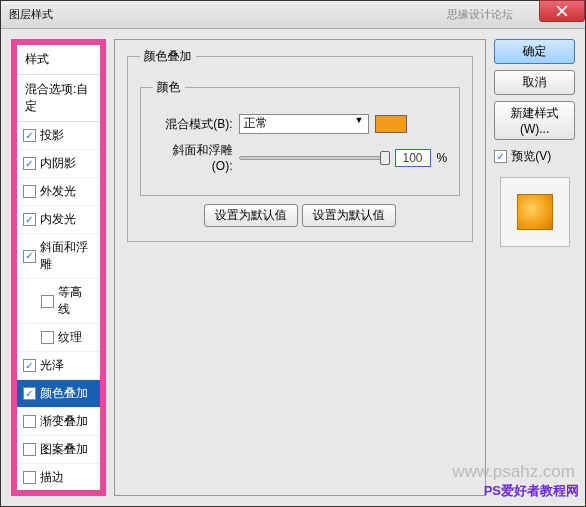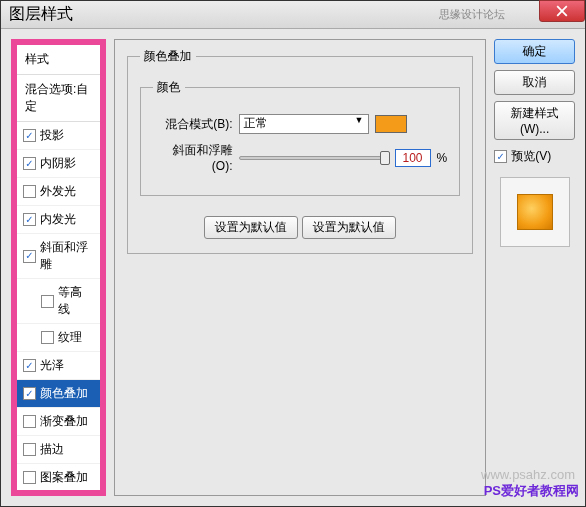--- a/index.html
+++ b/index.html
@@ -1,20 +1,20 @@
 <!DOCTYPE html>
 <html><head>
 <meta charset="utf-8">
 <style>
 * { box-sizing: border-box; margin: 0; padding: 0; font-family: "Microsoft YaHei", SimSun, sans-serif; font-size: 12px; }
 body { background: #fff; }
 .window { width: 586px; height: 507px; background: #e8e8e8; border: 1px solid #333; position: relative; }
 .titlebar { height: 28px; background: linear-gradient(#ededed, #d8d8d8); border-bottom: 1px solid #aaa; display: flex; align-items: center; padding: 0 8px; position: relative; }
-.titlebar-text { font-size: 16px; }
-.titlebar-right { position: absolute; right: 80px; color: #888; font-size: 11px; }
+.titlebar-text { font-size: 11px; }
+.titlebar-right { position: absolute; right: 72px; color: #888; font-size: 11px; }
 .close-btn { position: absolute; right: 0; top: -1px; width: 46px; height: 22px; background: linear-gradient(#e67,#c33); border: 1px solid #933; border-radius: 0 0 3px 3px; display: flex; align-items: center; justify-content: center; cursor: pointer; }
 .close-btn svg { width: 12px; height: 12px; }
 .content { display: flex; padding: 10px; gap: 8px; height: calc(100% - 28px); }
 .left-panel { width: 108px; background: #fff; border: 6px solid #ec4899; display: flex; flex-direction: column; }
 .left-header { padding: 6px 8px; border-bottom: 1px solid #ddd; }
 .left-sub { padding: 6px 8px; border-bottom: 1px solid #ddd; }
 .style-list { flex: 1; overflow: auto; }
 .style-item { padding: 5px 6px; display: flex; align-items: center; gap: 4px; cursor: pointer; border-bottom: 1px solid #f0f0f0; }
 .style-item.indent { padding-left: 24px; }
 .style-item.selected { background: #1a5fb4; color: #fff; }
@@ -24,30 +24,30 @@
 fieldset { border: 1px solid #aaa; padding: 10px 12px 14px; }
 legend { padding: 0 4px; }
 .inner-fieldset { margin-top: 4px; }
 .row { display: flex; align-items: center; gap: 6px; margin: 8px 0; }
 .row-label { width: 80px; text-align: right; }
 .select { width: 130px; height: 20px; border: 1px solid #888; background: #fff; display: flex; align-items: flex-start; justify-content: space-between; padding: 0 4px; cursor: pointer; }
 .select .arrow { font-size: 9px; }
 .color-swatch { width: 32px; height: 18px; background: #f49b1a; border: 1px solid #666; cursor: pointer; }
 .slider-track { width: 150px; height: 4px; background: #ccc; border: 1px solid #999; border-radius: 2px; position: relative; }
 .slider-thumb { width: 10px; height: 14px; background: #eee; border: 1px solid #666; border-radius: 2px; position: absolute; right: -2px; top: -6px; cursor: pointer; }
-.num-input { width: 36px; height: 18px; border: 1px solid #2a6cd0; background: #fff; text-align: center; color: #b91c1c; }
-.btn-row { display: flex; gap: 4px; justify-content: center; margin-top: 20px; }
+.num-input { width: 36px; height: 18px; border: 1px solid #2a6cd0; background: #fff; text-align: center; color: #404040; }
+.btn-row { display: flex; gap: 4px; justify-content: center; margin-top: 8px; }
 .btn { padding: 2px 10px; border: 1px solid #888; background: linear-gradient(#fdfdfd,#e5e5e5); border-radius: 3px; cursor: pointer; min-width: 90px; text-align: center; }
 .right-panel { width: 94px; display: flex; flex-direction: column; gap: 6px; }
 .r-btn { padding: 3px 4px; border: 1px solid #888; background: linear-gradient(#fdfdfd,#e5e5e5); border-radius: 3px; cursor: pointer; text-align: center; }
 .r-btn.primary { background: linear-gradient(#cfe8ff,#9fd0ff); border-color: #3a7bd0; }
 .preview-box { width: 70px; height: 70px; background: #f5f5f5; border: 1px solid #bbb; margin: 4px auto 0; display: flex; align-items: center; justify-content: center; }
 .preview-swatch { width: 36px; height: 36px; background: radial-gradient(circle at 40% 40%, #ffd060, #f39c12 60%, #d67b00); border: 1px solid #b87000; }
 .preview-row { display: flex; align-items: center; gap: 4px; padding: 2px 0; text-align: center; }
-.watermark1 { position: absolute; right: 10px; bottom: 24px; color: #bbb; font-size: 13px; pointer-events: none; }
+.watermark1 { position: absolute; right: 10px; bottom: 24px; color: #bbb; font-size: 17px; pointer-events: none; }
 .watermark2 { position: absolute; right: 6px; bottom: 6px; color: #6d28d9; font-size: 13px; font-weight: bold; pointer-events: none; }
 </style>
 </head>
 <body>
 
 <div class="window">
   <div class="titlebar">
     <span class="titlebar-text">图层样式</span>
     <span class="titlebar-right">思缘设计论坛</span>
     <div class="close-btn">
@@ -97,25 +97,25 @@
           <div class="style-item selected">
             <span class="chk checked"></span>
             <span>颜色叠加</span>
           </div>
           <div class="style-item">
             <span class="chk"></span>
             <span>渐变叠加</span>
           </div>
           <div class="style-item">
             <span class="chk"></span>
-            <span>描边</span>
+            <span>图案叠加</span>
           </div>
           <div class="style-item">
             <span class="chk"></span>
-            <span>图案叠加</span>
+            <span>描边</span>
           </div>
         </div>
     </div>
 
     <div class="middle-panel">
       <fieldset>
         <legend>颜色叠加</legend>
         <fieldset class="inner-fieldset">
           <legend>颜色</legend>
           <div class="row">

